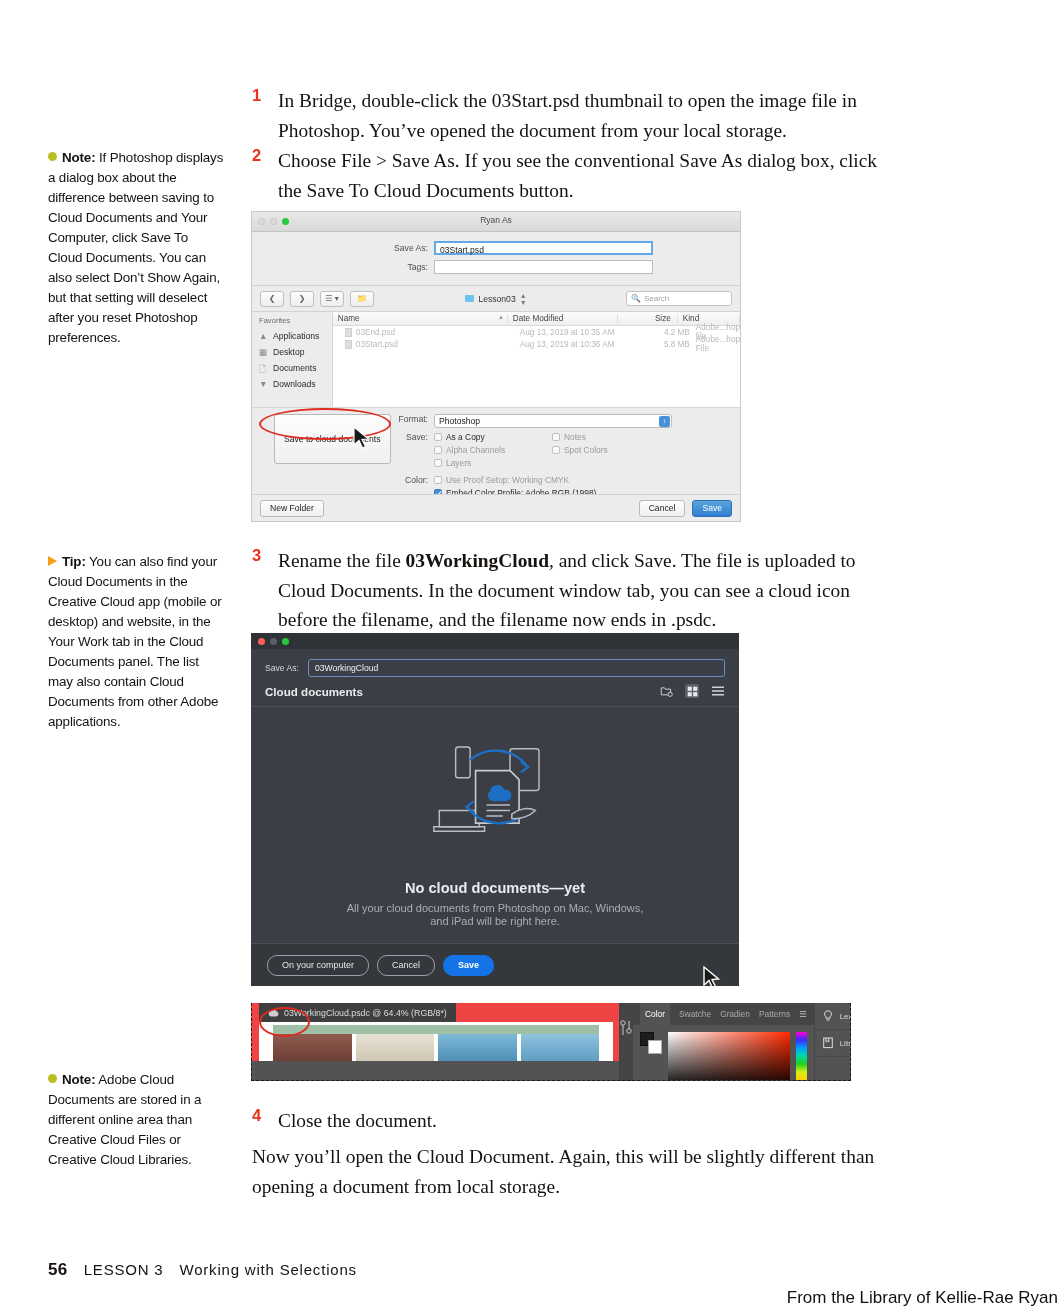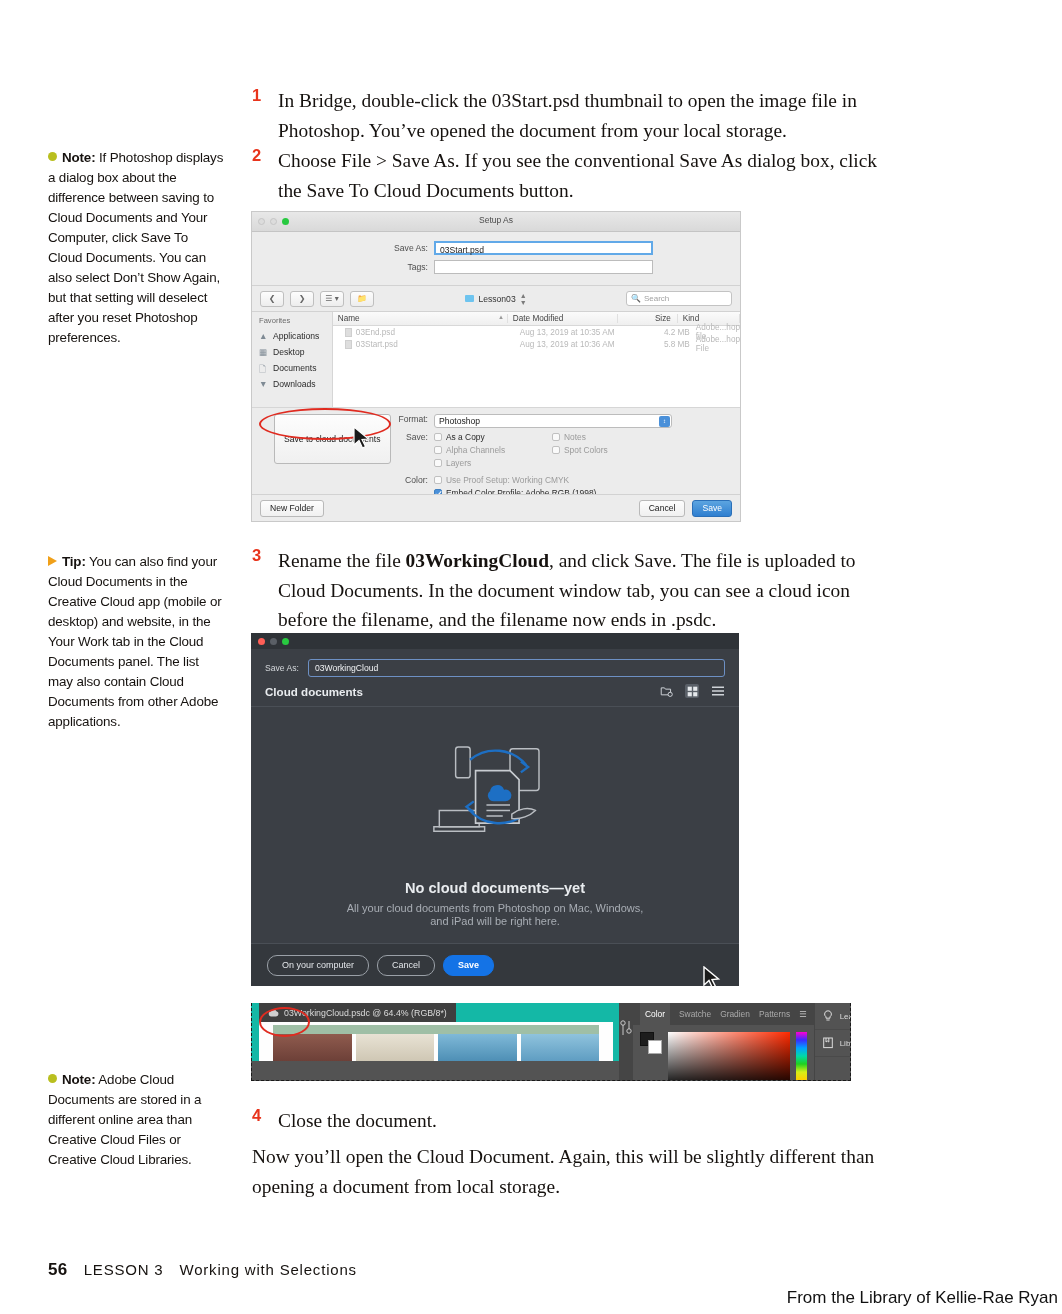--- a/index.html
+++ b/index.html
@@ -148,21 +148,21 @@
            border-top:1px solid #4a4f56;display:flex;align-items:center;padding:0 16px;}
   .pill{height:19px;padding:0 14px;display:flex;align-items:center;border:1px solid #9aa0a7;
         border-radius:10px;font-size:9px;color:#e2e5e9;}
   .pill.filled{background:#1473e6;border-color:#1473e6;color:#fff;font-weight:bold;}
   .pill.gapL{margin-left:auto;}
   .pill+.pill{margin-left:8px;}
 
   
   .fig3{position:absolute;left:251px;top:1003px;width:600px;height:78px;background:#535353;
         font-family:"Liberation Sans",sans-serif;overflow:hidden;}
-  .f3-left{position:absolute;left:0;top:0;width:368px;height:58px;background:#14b8a6;}
+  .f3-left{position:absolute;left:0;top:0;width:368px;height:58px;background:#ef4444;}
   .f3-tab{position:absolute;left:8px;top:0;height:19px;background:#3f3f3f;display:flex;align-items:center;
           gap:5px;padding:0 9px;font-size:8.8px;color:#dcdcdc;}
   .f3-canvas{position:absolute;left:8px;top:19px;right:6px;bottom:0;background:#fefefe;}
   .f3-photo{position:absolute;left:14px;top:12px;right:14px;bottom:0;display:flex;gap:4px;}
   .ph{flex:1;}
   .ph.a{background:linear-gradient(#8f5b4e,#6d4038);}
   .ph.b{background:linear-gradient(#e8e2d4,#cfc7b4);}
   .ph.c{background:linear-gradient(#7fb9d8,#4e8fb5);}
   .ph.d{background:linear-gradient(#8fc3dd,#5f9dc2);}
   .f3-topstrip{position:absolute;left:14px;top:3px;right:14px;height:9px;background:#9fbfa6;}
@@ -235,21 +235,21 @@
   <div class="para" style="top:1142px;">Now you’ll open the Cloud Document. Again, this will be slightly different than opening a document from local storage.</div>
 
   <div class="fig1">
 
     <div class="f1-title">
       <div class="dots">
         <i class="d1"></i>
         <i class="d2"></i>
         <i class="d3"></i>
       </div>
-      <div class="tt">Setup As</div>
+      <div class="tt">Ryan As</div>
     </div>
 
     <div class="f1-rows">
       <div class="f1-row">
         <div class="lab">Save As:</div>
         <div class="f1-inp sel">03Start.psd</div>
       </div>
       <div class="f1-row">
         <div class="lab">Tags:</div>
         <div class="f1-inp"></div>

